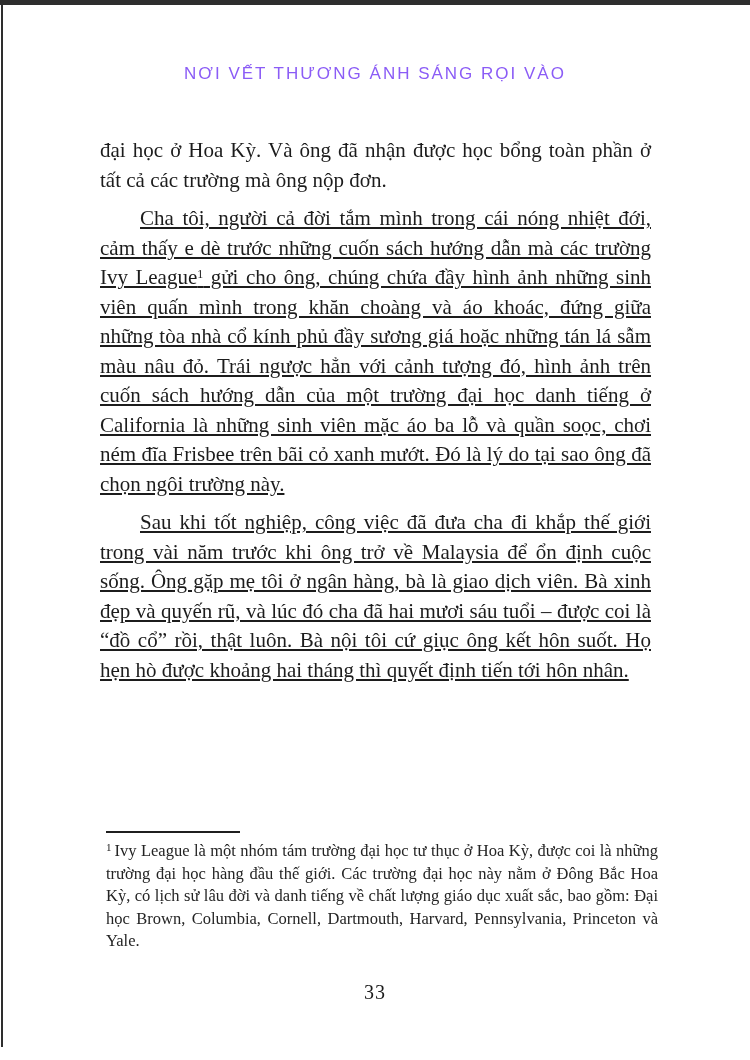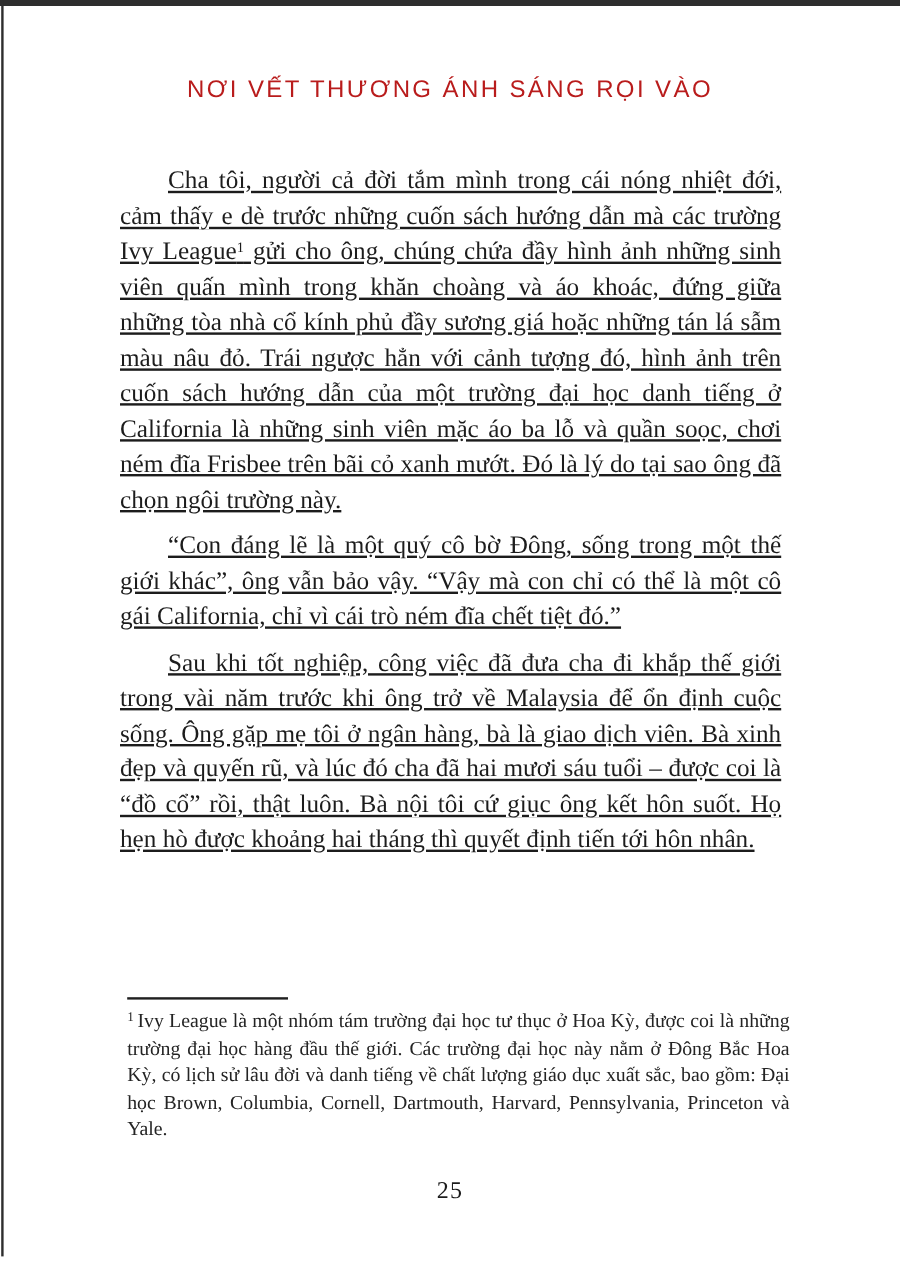--- a/index.html
+++ b/index.html
@@ -23,24 +23,24 @@
     top: 0; left: 1px;
     width: 2px; height: 1047px;
     background: #2e2e2e;
   }
   .running-header {
     position: absolute;
     top: 64px; left: 0;
     width: 100%;
     text-align: center;
     font-family: "Liberation Sans", sans-serif;
-    font-size: 20px;
+    font-size: 17px;
     font-weight: 400;
     letter-spacing: 2px;
-    color: #b91c1c;
+    color: #8b5cf6;
     white-space: nowrap;
   }
   .body-text {
     position: absolute;
     left: 100px;
     top: 136px;
     width: 551px;
     font-size: 21px;
     line-height: 29.5px;
     text-align: justify;
@@ -89,28 +89,28 @@
 <body>
 
 <div class="page">
 
   <div class="scan-top-edge"></div>
   <div class="scan-left-edge"></div>
 
   <div class="running-header">NƠI VẾT THƯƠNG ÁNH SÁNG RỌI VÀO</div>
 
   <div class="body-text">
+    <p>đại học ở Hoa Kỳ. Và ông đã nhận được học bổng toàn phần ở tất cả các trường mà ông nộp đơn.</p>
 
     <p class="indent"><span>Cha tôi, người cả đời tắm mình trong cái nóng nhiệt đới, cảm thấy e dè trước những cuốn sách hướng dẫn mà các trường Ivy League</span><sup class="fn-ref">1</sup><span> gửi cho ông, chúng chứa đầy hình ảnh những sinh viên quấn mình trong khăn choàng và áo khoác, đứng giữa những tòa nhà cổ kính phủ đầy sương giá hoặc những tán lá sẫm màu nâu đỏ. Trái ngược hẳn với cảnh tượng đó, hình ảnh trên cuốn sách hướng dẫn của một trường đại học danh tiếng ở California là những sinh viên mặc áo ba lỗ và quần soọc, chơi ném đĩa Frisbee trên bãi cỏ xanh mướt. Đó là lý do tại sao ông đã chọn ngôi trường này.</span></p>
 
-    <p class="indent">“Con đáng lẽ là một quý cô bờ Đông, sống trong một thế giới khác”, ông vẫn bảo vậy. “Vậy mà con chỉ có thể là một cô gái California, chỉ vì cái trò ném đĩa chết tiệt đó.”</p>
 
     <p class="indent">Sau khi tốt nghiệp, công việc đã đưa cha đi khắp thế giới trong vài năm trước khi ông trở về Malaysia để ổn định cuộc sống. Ông gặp mẹ tôi ở ngân hàng, bà là giao dịch viên. Bà xinh đẹp và quyến rũ, và lúc đó cha đã hai mươi sáu tuổi – được coi là “đồ cổ” rồi, thật luôn. Bà nội tôi cứ giục ông kết hôn suốt. Họ hẹn hò được khoảng hai tháng thì quyết định tiến tới hôn nhân.</p>
   </div>
 
   <div class="footnote">
     <div class="footnote-rule"></div>
     <p><sup class="fn-marker">1</sup><span>Ivy League là một nhóm tám trường đại học tư thục ở Hoa Kỳ, được coi là những trường đại học hàng đầu thế giới. Các trường đại học này nằm ở Đông Bắc Hoa Kỳ, có lịch sử lâu đời và danh tiếng về chất lượng giáo dục xuất sắc, bao gồm: Đại học Brown, Columbia, Cornell, Dartmouth, Harvard, Pennsylvania, Princeton và Yale.</span></p>
   </div>
 
-  <div class="page-number">25</div>
+  <div class="page-number">33</div>
 
 </div>
 
 </body></html>

